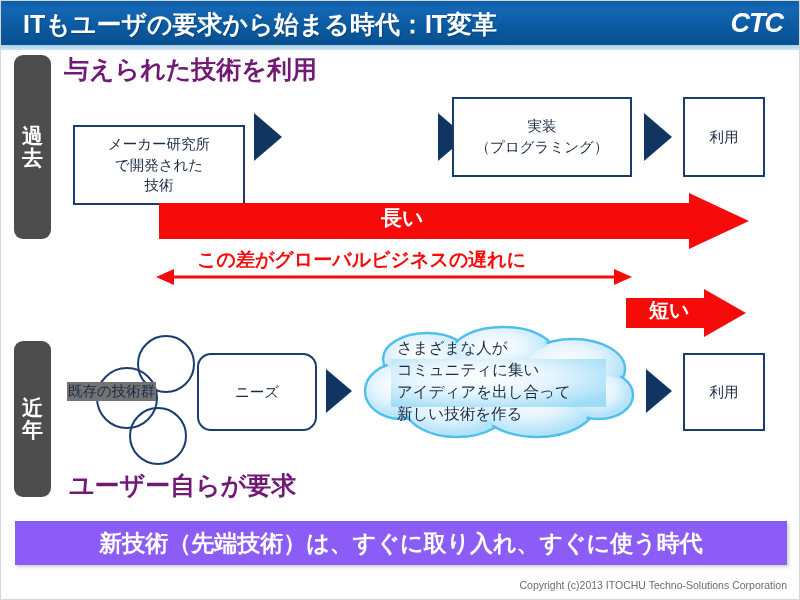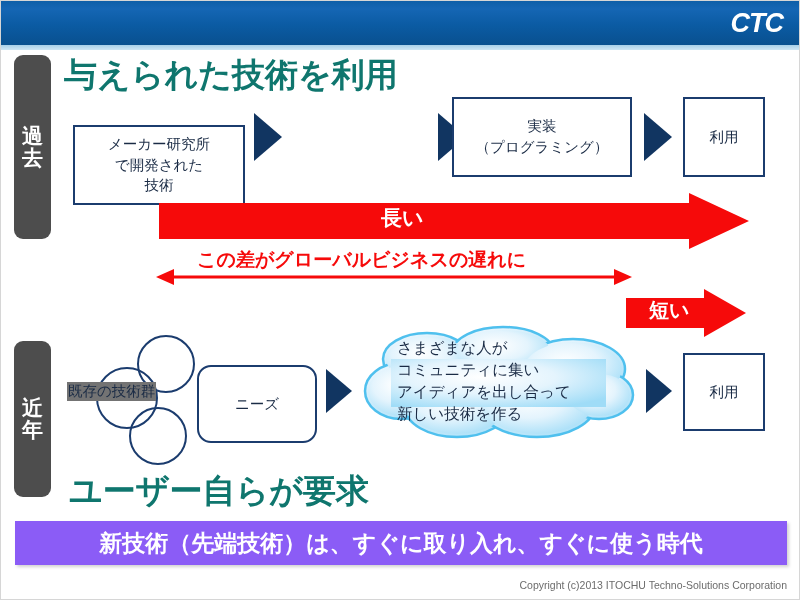--- a/index.html
+++ b/index.html
@@ -21,34 +21,34 @@
 
   
   .era-tab{position:absolute;left:13px;width:37px;background:#4d4d4d;border-radius:9px;
            color:#ffffff;font-size:21px;font-weight:bold;
            display:flex;flex-direction:column;align-items:center;justify-content:center;line-height:1.05;}
   .era-tab span{display:block;}
   #era-past{top:54px;height:184px;}
   #era-recent{top:340px;height:156px;}
 
   
-  .sec-head{position:absolute;color:#0f766e;font-size:33px;font-weight:bold;white-space:nowrap;}
+  .sec-head{position:absolute;color:#701a75;font-size:25px;font-weight:bold;white-space:nowrap;}
   #head-past{left:63px;top:52px;}
   #head-recent{left:68px;top:468px;}
 
   
   .pbox{position:absolute;border:2px solid #1b3c6e;background:#ffffff;color:#1a2b45;
         display:flex;align-items:center;justify-content:center;text-align:center;
         font-size:14.5px;line-height:1.42;box-sizing:border-box;}
   .pbox.rounded{border-radius:14px;}
   #box-maker{left:72px;top:96px;width:172px;height:80px;margin-top:28px;}
   #box-howuse{left:310px;top:98px;width:118px;height:76px;}
   #box-impl{left:451px;top:96px;width:180px;height:80px;}
   #box-use1{left:682px;top:96px;width:82px;height:80px;}
-  #box-needs{left:196px;top:352px;width:120px;height:78px;margin-top:12px;}
+  #box-needs{left:196px;top:352px;width:120px;height:78px;}
   #box-use2{left:682px;top:352px;width:82px;height:78px;}
 
   
   .tri{position:absolute;width:0;height:0;border-style:solid;
        border-width:24px 0 24px 28px;border-color:transparent transparent transparent #113561;}
   #tri1{left:253px;top:112px;}
   #tri2{left:437px;top:112px;}
   #tri3{left:643px;top:112px;}
   #tri4{left:325px;top:368px;border-width:22px 0 22px 26px;}
   #tri5{left:645px;top:368px;border-width:22px 0 22px 26px;}
@@ -89,20 +89,21 @@
   
   #copyright{position:absolute;right:12px;top:578px;color:#6c6c6c;font-size:10.5px;white-space:nowrap;}
 </style>
 </head>
 <body>
 
 <div id="slide">
 
   <div class="titlebar"></div>
   <div class="titlebar-underline"></div>
+  <div class="title-text">ITもユーザの要求から始まる時代：IT変革</div>
   <div class="ctc-logo">CTC</div>
 
   <div class="era-tab" id="era-past">
     <span>過</span>
     <span>去</span>
   </div>
 
   <div class="sec-head" id="head-past">与えられた技術を利用</div>
 
   <div class="pbox" id="box-maker">

